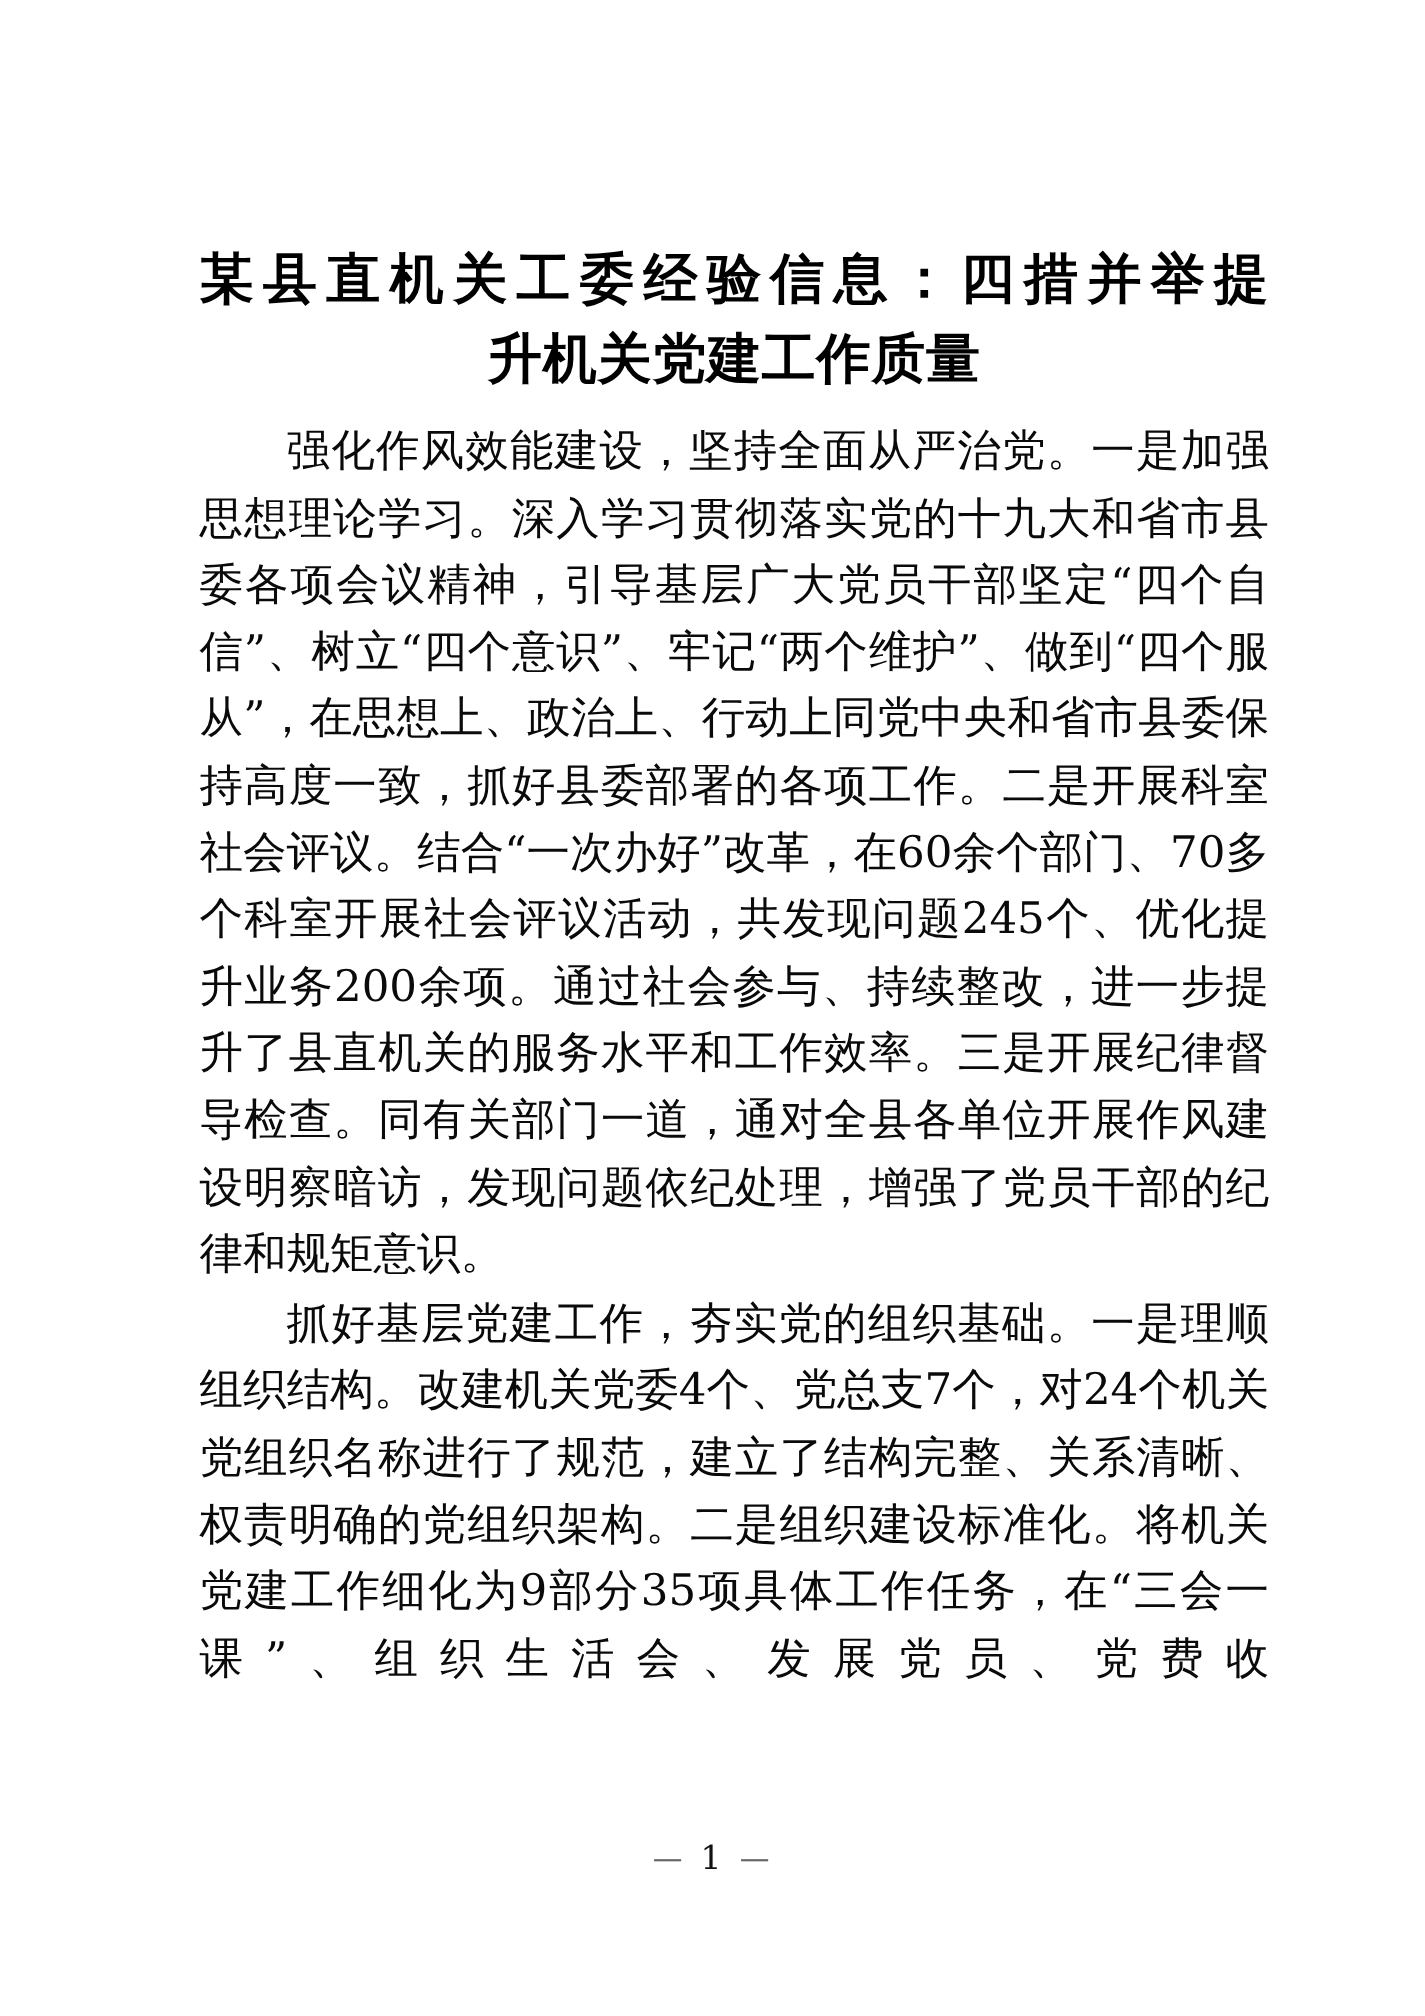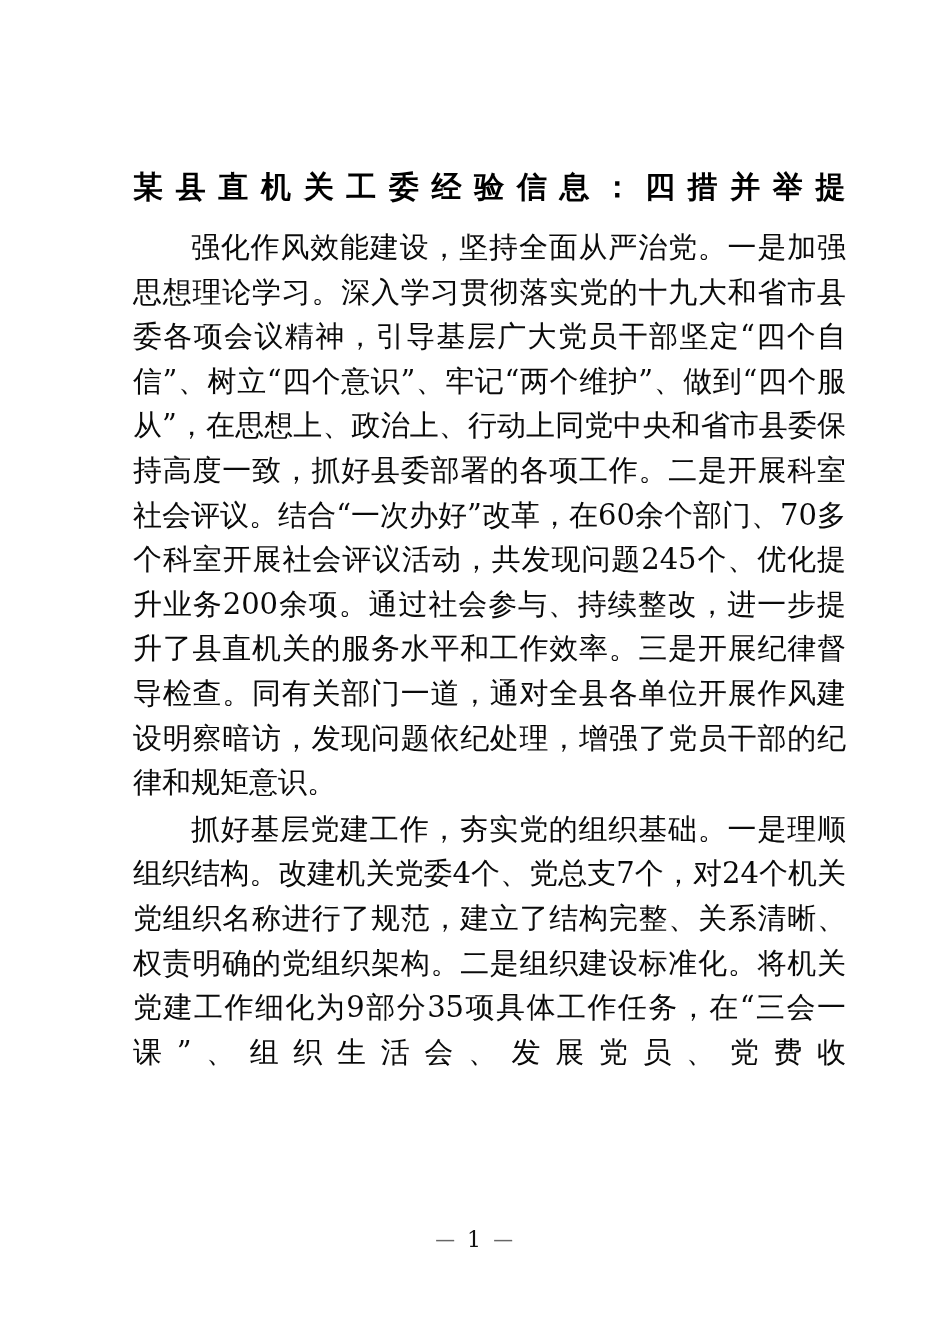--- a/index.html
+++ b/index.html
@@ -23,21 +23,21 @@
     position: absolute;
     left: 133px;
     top: 160px;
     width: 713px;
   }
 
   
   .doc-title {
     font-family: "DejaVu Sans", "Liberation Sans", sans-serif;
     font-weight: 700;
-    font-size: 30px;
+    font-size: 36px;
     line-height: 53px;
     text-align: center;
     letter-spacing: 0.5px;
     color: #000;
     margin: 0 0 8px 0;
   }
   .doc-title .title-line {
     display: block;
   }
   .doc-title .title-line-1 {
@@ -92,20 +92,21 @@
 </style>
 </head>
 <body>
 
 <div class="page">
 
   <div class="content">
 
     <h1 class="doc-title">
       <span class="title-line title-line-1">某县直机关工委经验信息：四措并举提</span>
+      <span class="title-line title-line-2">升机关党建工作质量</span>
     </h1>
 
     <div class="body-block">
       <p class="para">强化作风效能建设，坚持全面从严治党。一是加强思想理论学习。深入学习贯彻落实党的十九大和省市县委各项会议精神，引导基层广大党员干部坚定“四个自信”、树立“四个意识”、牢记“两个维护”、做到“四个服从”，在思想上、政治上、行动上同党中央和省市县委保持高度一致，抓好县委部署的各项工作。二是开展科室社会评议。结合“一次办好”改革，在60余个部门、70多个科室开展社会评议活动，共发现问题245个、优化提升业务200余项。通过社会参与、持续整改，进一步提升了县直机关的服务水平和工作效率。三是开展纪律督导检查。同有关部门一道，通对全县各单位开展作风建设明察暗访，发现问题依纪处理，增强了党员干部的纪律和规矩意识。</p>
       <p class="para last">抓好基层党建工作，夯实党的组织基础。一是理顺组织结构。改建机关党委4个、党总支7个，对24个机关党组织名称进行了规范，建立了结构完整、关系清晰、权责明确的党组织架构。二是组织建设标准化。将机关党建工作细化为9部分35项具体工作任务，在“三会一课”、组织生活会、发展党员、党费收</p>
     </div>
 
   </div>
 
   <div class="page-footer">

